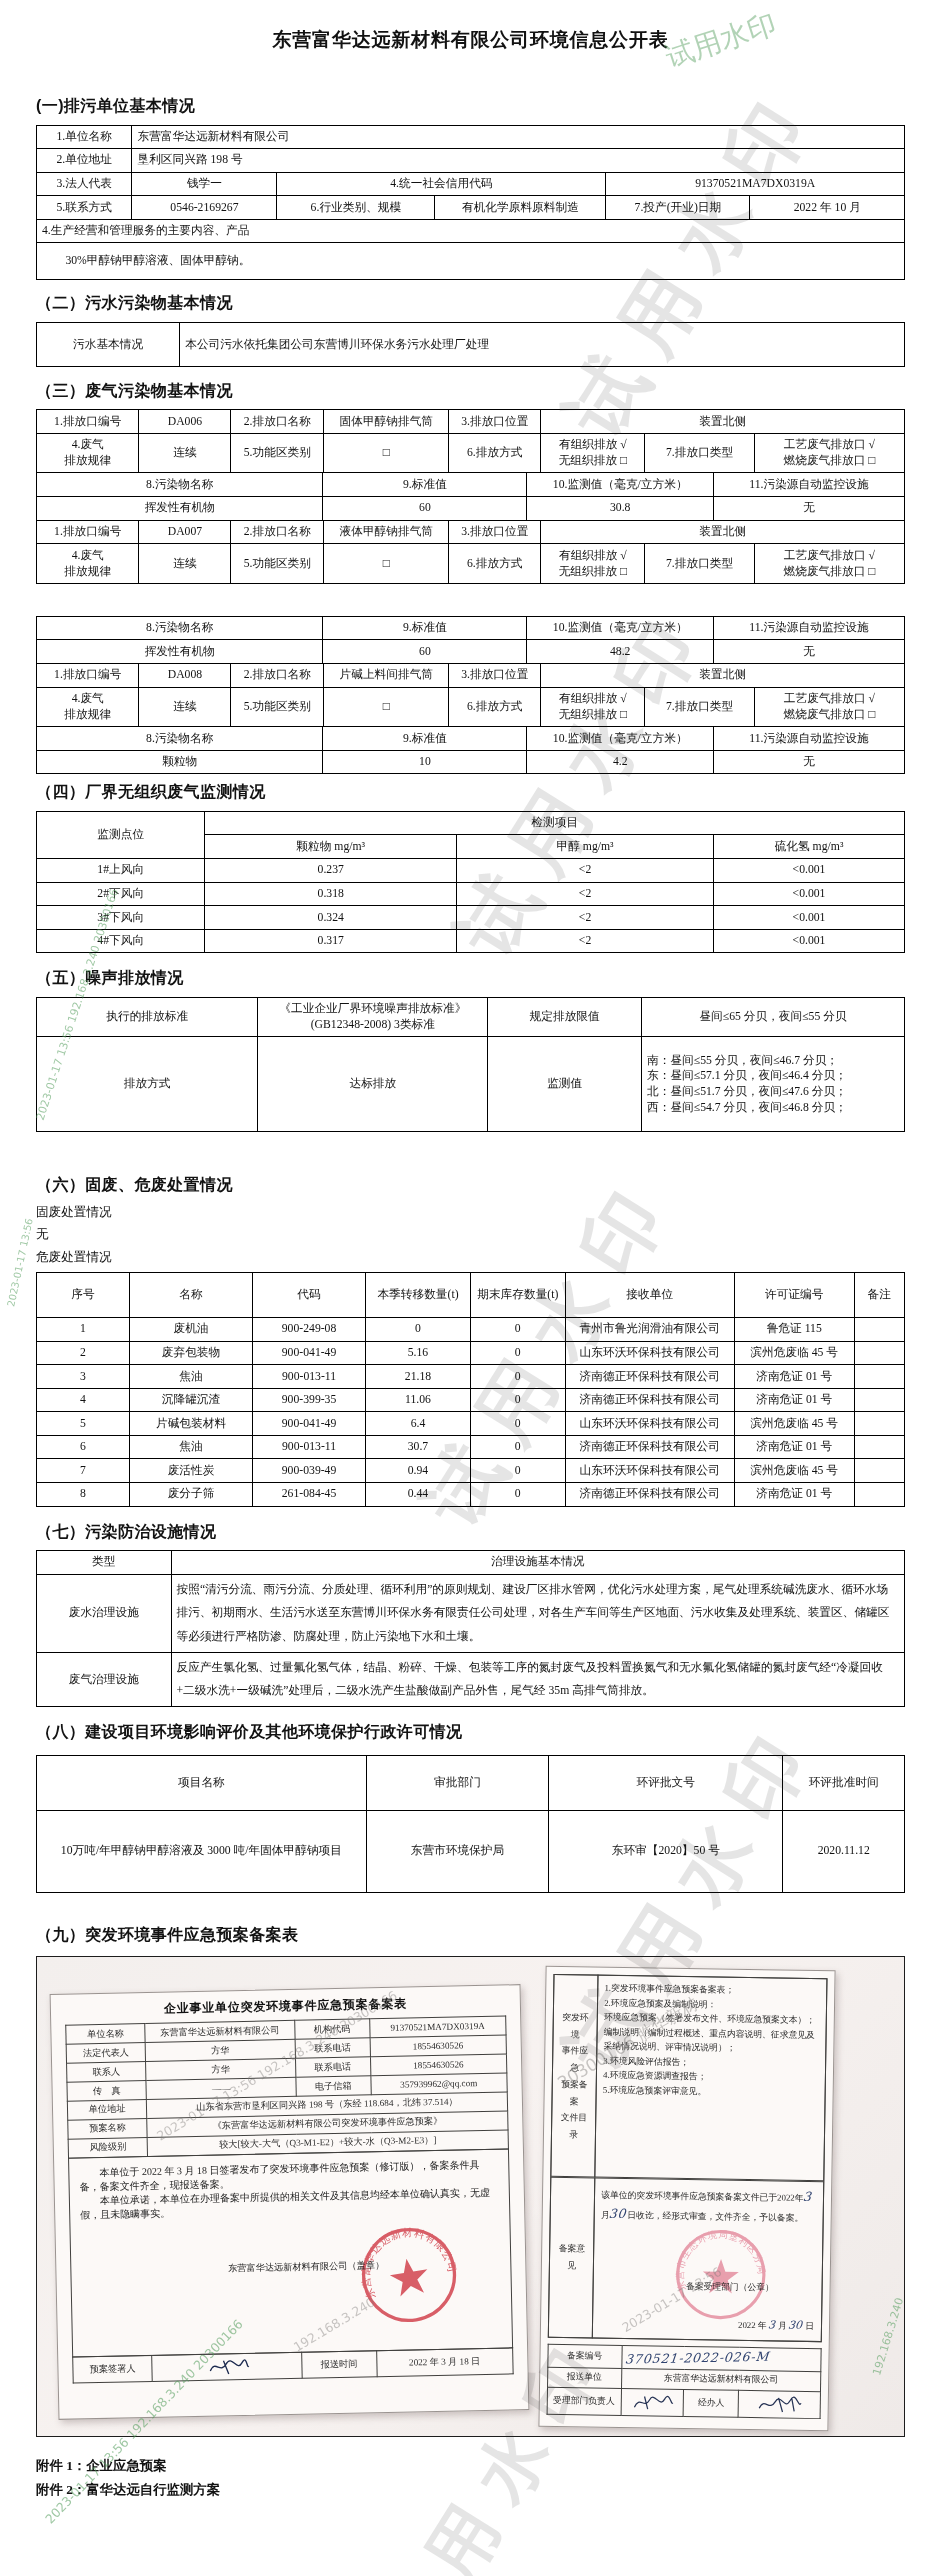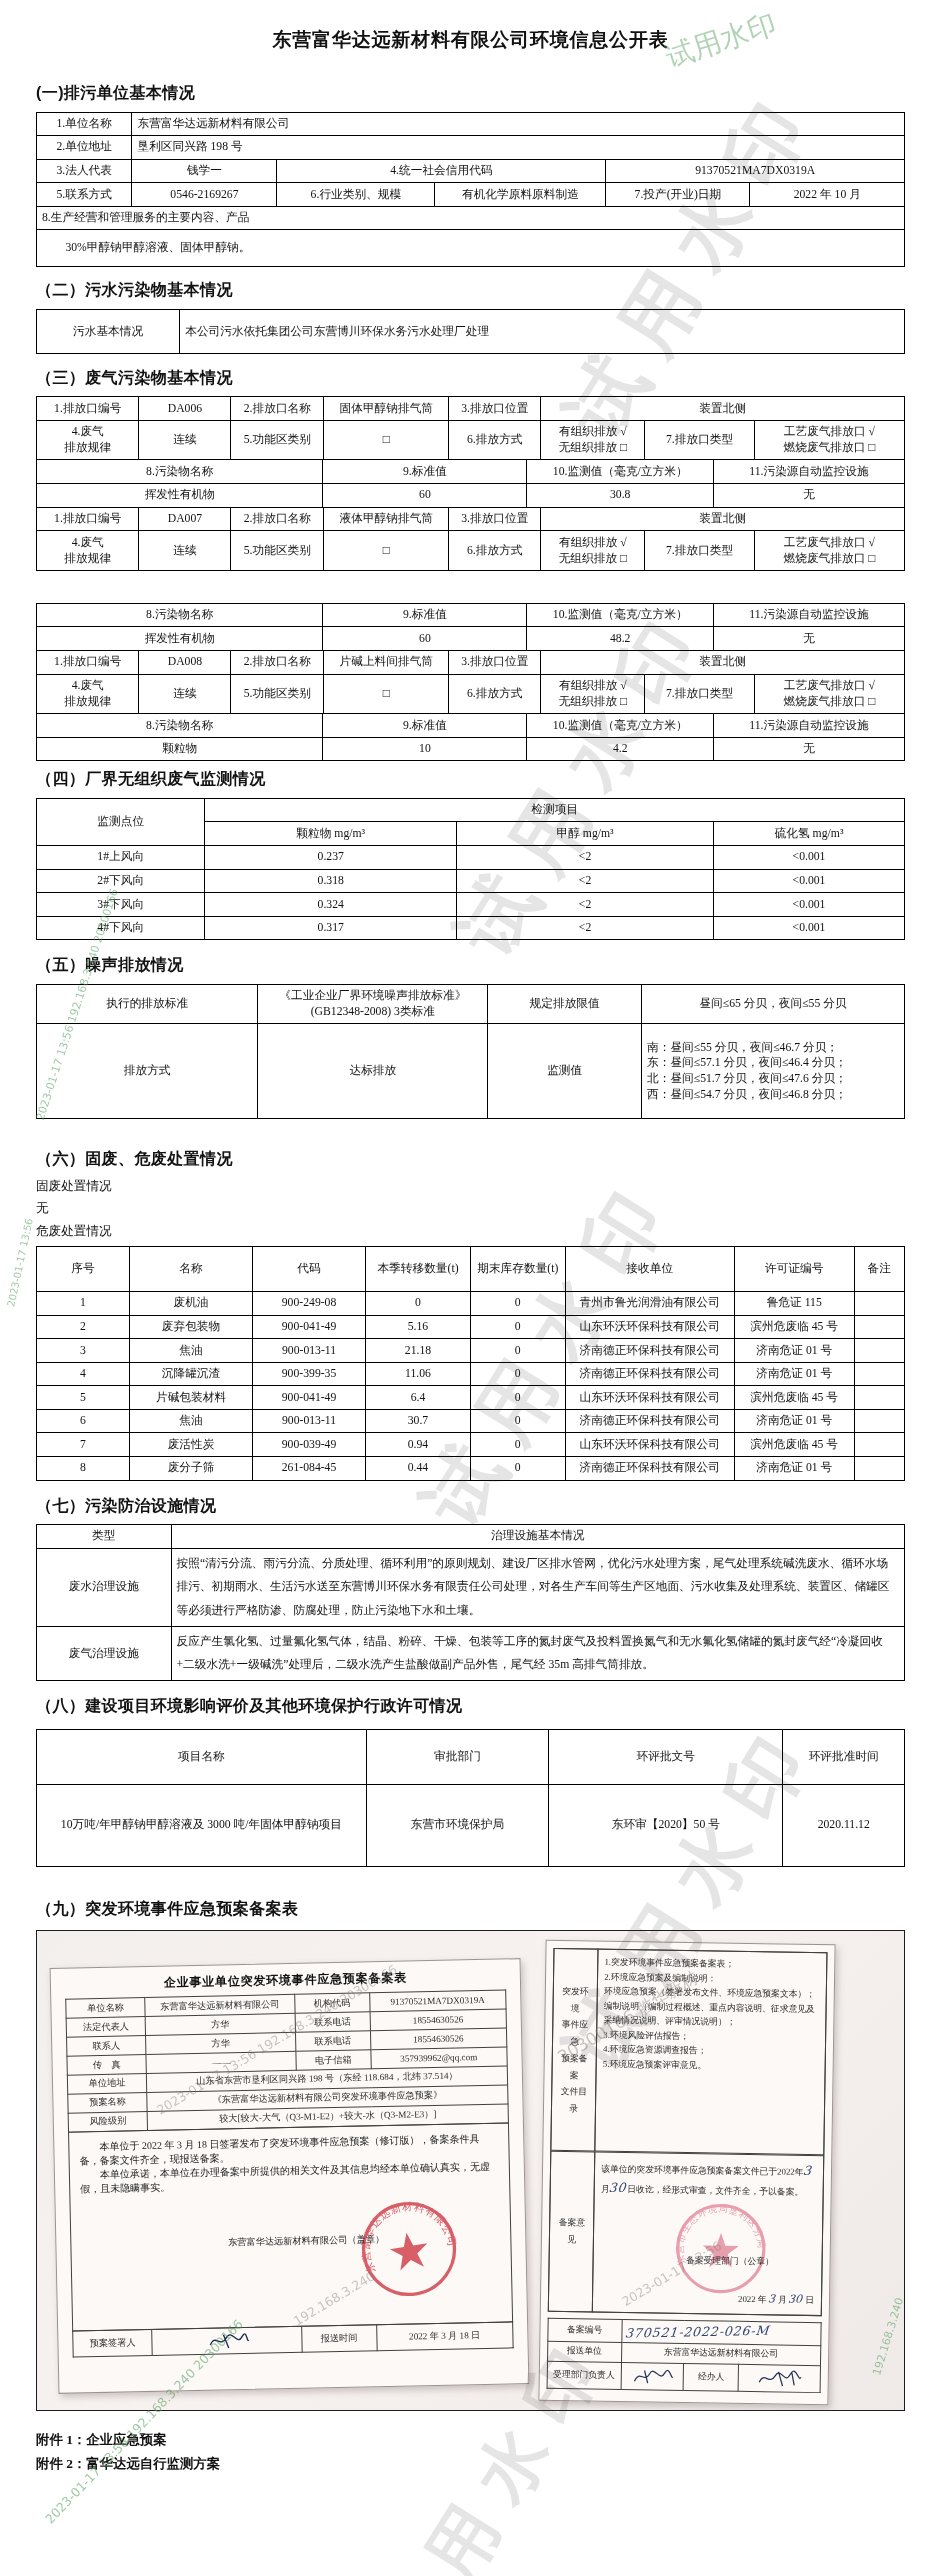--- a/index.html
+++ b/index.html
@@ -5,21 +5,21 @@
   html,body{margin:0;padding:0}
   body{
     width:941px;height:2576px;position:relative;background:#fff;
     font-family:"Liberation Serif","DejaVu Serif",serif;color:#121212;overflow:hidden;
   }
   .page{position:absolute;inset:0;padding:0 36px;box-sizing:border-box;z-index:2}
   .doc-title{margin-top:27px;text-align:center;font-family:"Liberation Sans","DejaVu Sans",sans-serif;
     font-weight:bold;font-size:19px;letter-spacing:0.8px}
   .sec-heading{font-family:"Liberation Sans","DejaVu Sans",sans-serif;font-weight:bold;font-size:16px;
     margin:13.4px 0 7.5px 0;letter-spacing:0.4px}
-  .mt36{margin-top:30px}.mt14{margin-top:8px}.mt18{margin-top:15px}.mt20{margin-top:32px}
+  .mt36{margin-top:43px}.mt14{margin-top:8px}.mt18{margin-top:15px}.mt20{margin-top:32px}
 
   table.t{width:100%;border-collapse:collapse;table-layout:fixed}
   table.t td{border:0.8px solid #000;padding:3.4px 5px;text-align:center;font-size:11.7px;line-height:1.35;
     word-break:break-all;vertical-align:middle}
   table.t{border:0.8px solid #000}
   .pre{white-space:pre-line}
   .tl{text-align:left !important}
   .indent{ text-indent:2em }
   .gap38{height:32px}
   .mtm1{margin-top:-0.8px}
@@ -107,21 +107,21 @@
     </tr>
     <tr>
       <td>5.联系方式</td>
       <td>0546-2169267</td>
       <td>6.行业类别、规模</td>
       <td>有机化学原料原料制造</td>
       <td>7.投产(开业)日期</td>
       <td>2022 年 10 月</td>
     </tr>
     <tr>
-      <td class="tl" colspan="6">8.生产经营和管理服务的主要内容、产品</td>
+      <td class="tl" colspan="6">4.生产经营和管理服务的主要内容、产品</td>
     </tr>
     <tr>
       <td class="tl indent" colspan="6" style="height:28.5px">30%甲醇钠甲醇溶液、固体甲醇钠。</td>
     </tr>
   </tbody>
     </table>
 
   <div class="sec-heading">（二）污水污染物基本情况</div>
   <table class="t">
     <colgroup>

